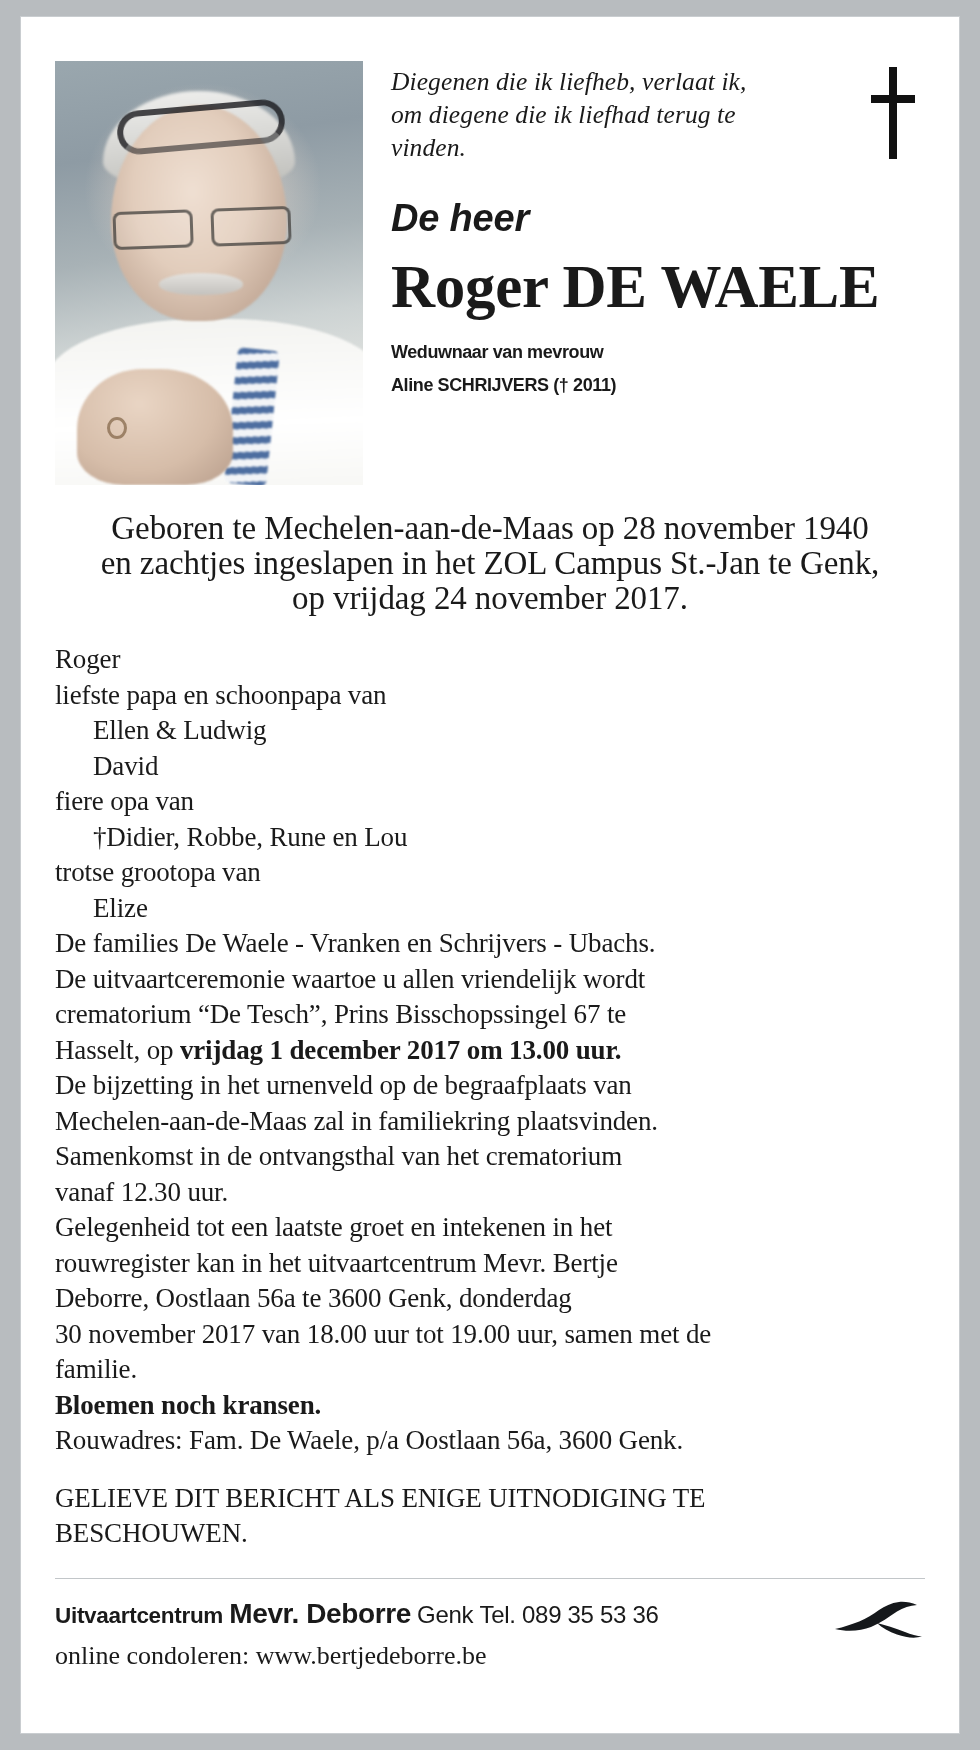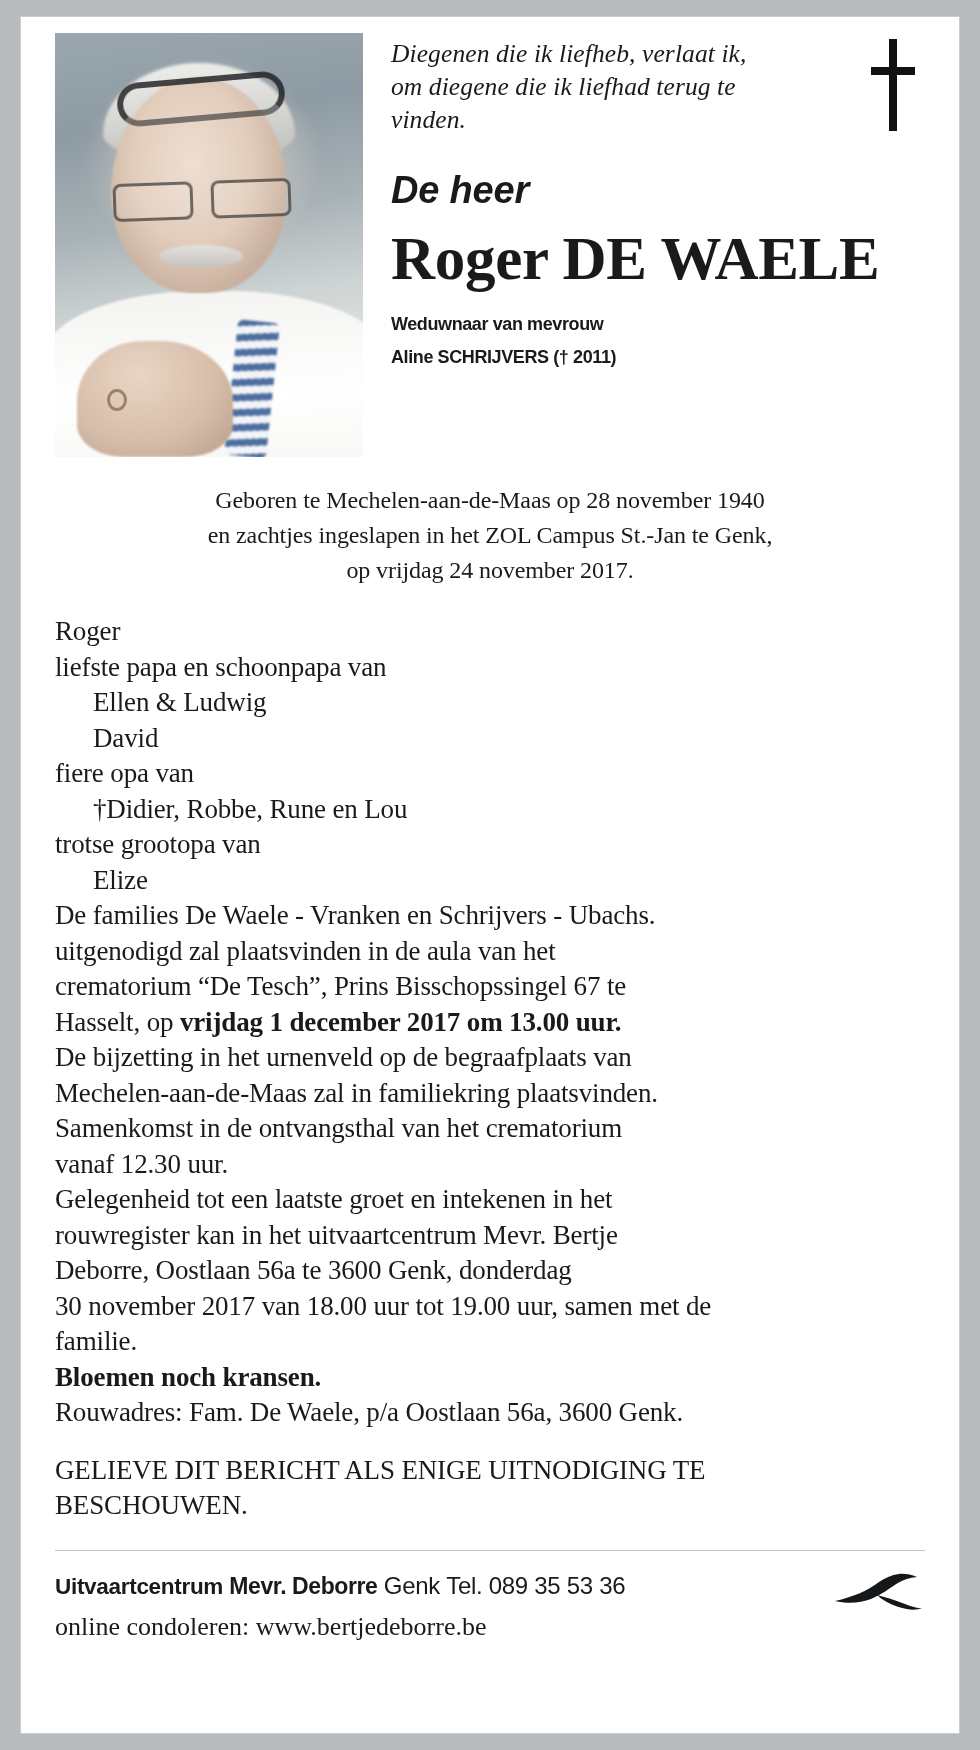--- a/index.html
+++ b/index.html
@@ -23,21 +23,21 @@
     top: 16px;
     width: 940px;
     height: 1718px;
     background: #ffffff;
     border: 1px solid #c9cdd0;
   }
 
   
   .top-block {
     position: relative;
-    padding: 16px 34px 0 34px;
+    padding: 44px 34px 0 34px;
     display: flex;
     align-items: flex-start;
   }
 
   
   .photo-wrap {
     width: 308px;
     height: 424px;
     flex: 0 0 308px;
     position: relative;
@@ -210,21 +210,21 @@
     line-height: 33px;
     font-weight: 700;
     font-family: "Liberation Sans", "DejaVu Sans", sans-serif;
     letter-spacing: -0.4px;
   }
 
   
   .born-block {
     margin: 26px 34px 0 34px;
     text-align: center;
-    font-size: 24px;
+    font-size: 33px;
     line-height: 35px;
     letter-spacing: -0.1px;
   }
 
   
   .body-block {
     margin: 26px 34px 0 34px;
     font-size: 27px;
     line-height: 35.5px;
     letter-spacing: -0.15px;
@@ -258,21 +258,21 @@
   }
   .f-bold-small {
     font-weight: 700;
     font-family: "Liberation Sans", "DejaVu Sans", sans-serif;
     font-size: 22.5px;
     letter-spacing: -0.3px;
   }
   .f-bold-big {
     font-weight: 700;
     font-family: "Liberation Sans", "DejaVu Sans", sans-serif;
-    font-size: 23px;
+    font-size: 28px;
     letter-spacing: -0.4px;
   }
   .f-plain {
     font-family: "Liberation Sans", "DejaVu Sans", sans-serif;
     font-size: 24px;
     letter-spacing: -0.3px;
   }
   .footer-line2 {
     margin-top: 6px;
     font-size: 26px;
@@ -339,21 +339,21 @@
     <p>Roger</p>
     <p>liefste papa en schoonpapa van</p>
     <p class="ind">Ellen &amp; Ludwig</p>
     <p class="ind">David</p>
     <p>fiere opa van</p>
     <p class="ind">†Didier, Robbe, Rune en Lou</p>
     <p>trotse grootopa van</p>
     <p class="ind">Elize</p>
     <p>De families De Waele - Vranken en Schrijvers - Ubachs.</p>
 
-    <p>uitgenodigd zal plaatsvinden in de aula van het</p>
+    <p>De uitvaartceremonie waartoe u allen vriendelijk wordt</p>
     <p>crematorium “De Tesch”, Prins Bisschopssingel 67 te</p>
     <p><span>Hasselt, op </span><span class="b">vrijdag 1 december 2017 om 13.00 uur.</span></p>
 
     <p>De bijzetting in het urnenveld op de begraafplaats van</p>
     <p>Mechelen-aan-de-Maas zal in familiekring plaatsvinden.</p>
     <p>Samenkomst in de ontvangsthal van het crematorium</p>
     <p>vanaf 12.30 uur.</p>
 
     <p>Gelegenheid tot een laatste groet en intekenen in het</p>
     <p>rouwregister kan in het uitvaartcentrum Mevr. Bertje</p>

